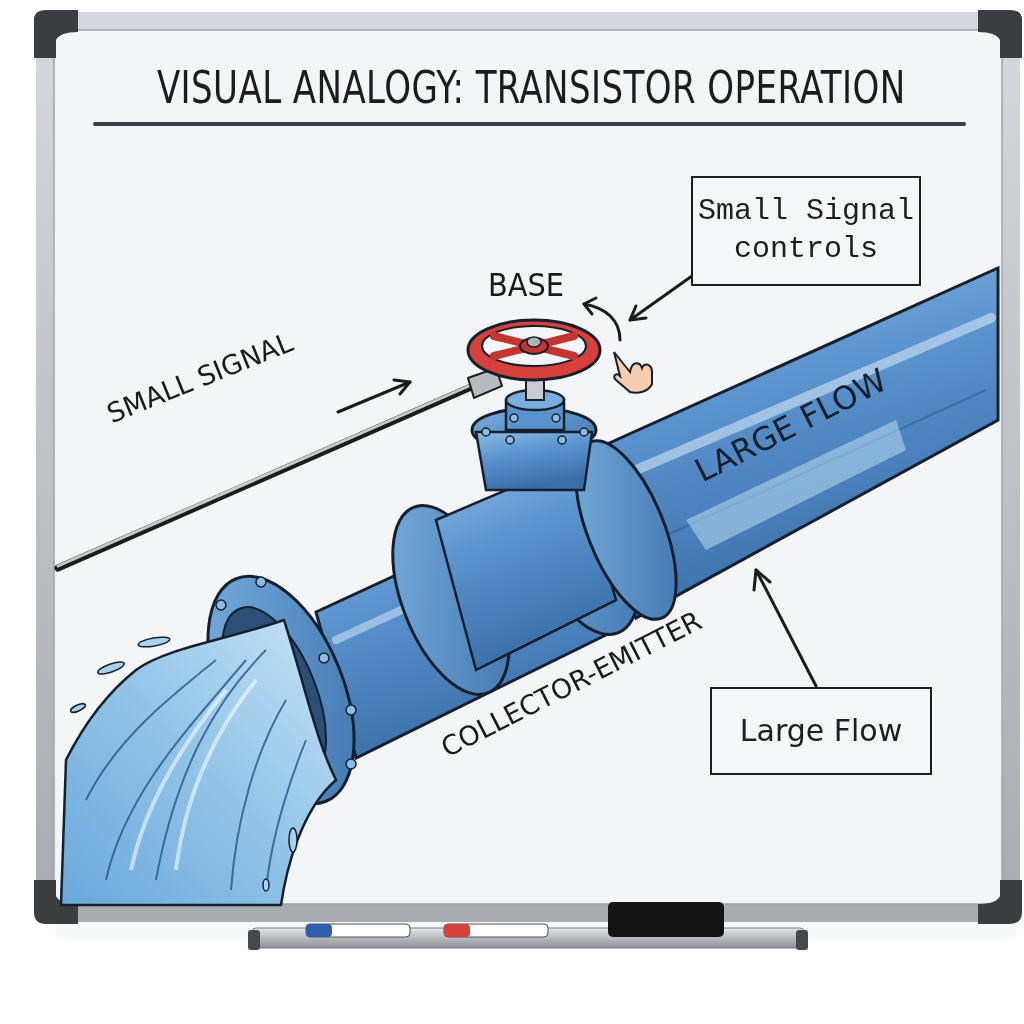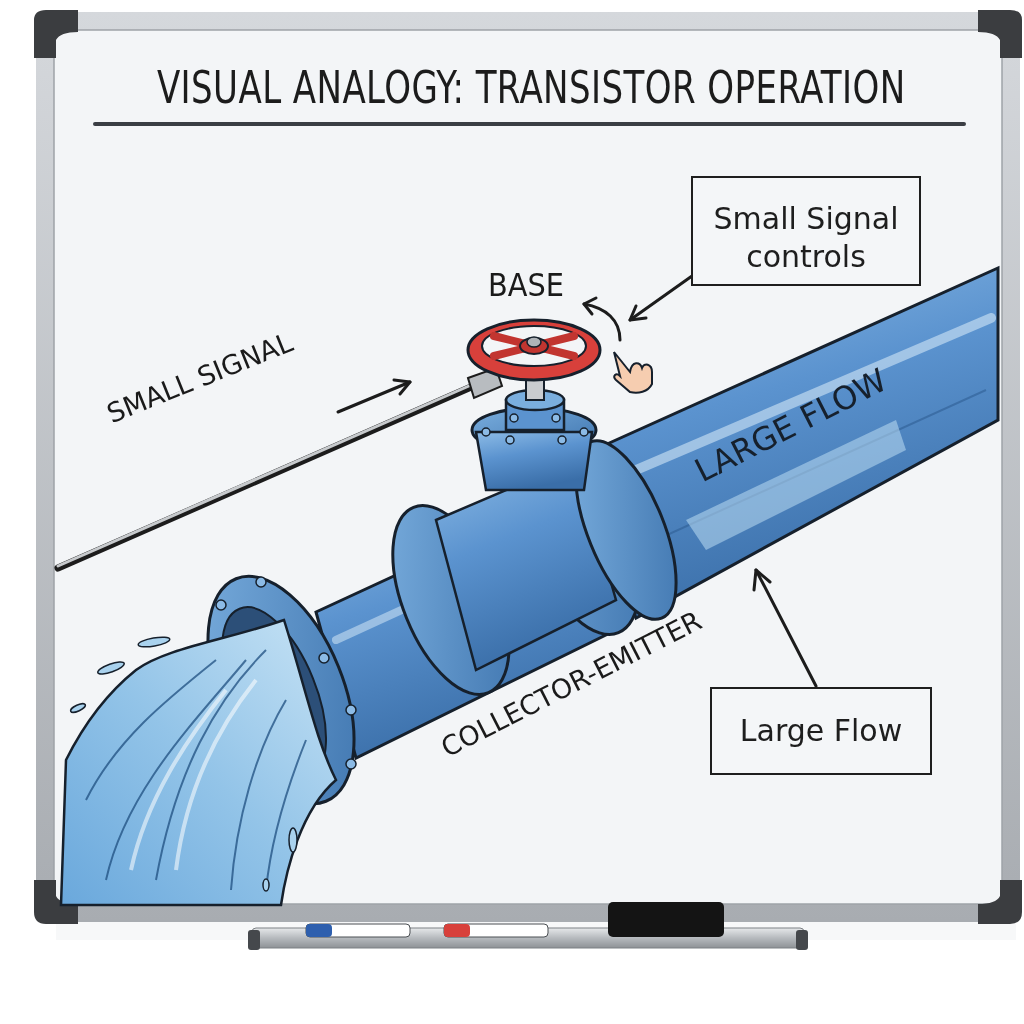--- a/index.html
+++ b/index.html
@@ -2,21 +2,21 @@
 <html><head>
 <meta charset="utf-8">
 <style>
   html, body { margin:0; padding:0; }
   body { width:1024px; height:1024px; background:#ffffff; position:relative; overflow:hidden; font-family:"DejaVu Sans", sans-serif; }
   .stage { position:absolute; left:16px; top:0; width:1024px; height:867px; }
   svg { position:absolute; left:0; top:0; }
   .title { position:absolute; left:80px; top:62px; width:870px; text-align:center; font-family:"DejaVu Sans Condensed","DejaVu Sans", sans-serif; font-stretch:condensed; font-size:44px; letter-spacing:0.5px; color:#1c1c1c; font-weight:normal; transform:scaleX(0.86); transform-origin:center; white-space:nowrap; }
   .title-rule { position:absolute; left:77px; top:122px; width:873px; height:4px; background:#3a3e44; border-radius:2px; }
   .box { position:absolute; border:2.5px solid #1e1e1e; background:#f4f6f8; color:#1e1e1e; text-align:center; font-family:"DejaVu Sans", sans-serif; }
-  .box-small-signal { left:675px; top:176px; width:230px; height:110px; font-size:30px; line-height:38px; padding-top:22px; box-sizing:border-box; }
+  .box-small-signal { left:675px; top:176px; width:230px; height:110px; font-size:30px; line-height:38px; padding-top:14px; box-sizing:border-box;font-family:Liberation Mono, monospace; }
   .box-large-flow { left:694px; top:687px; width:222px; height:88px; font-size:30px; line-height:88px; box-sizing:border-box; line-height:84px; }
   .lbl { position:absolute; font-family:"DejaVu Sans", sans-serif; color:#1a1a1a; white-space:nowrap; }
   .lbl-base { left:472px; top:266px; font-size:32px; transform:scaleX(0.9); transform-origin:left; }
   .lbl-small-signal { left:98px; top:398px; font-size:27px; transform:rotate(-22deg); transform-origin:left bottom; }
   .lbl-large-flow-pipe { left:690px; top:452px; font-size:32px; transform:rotate(-27deg); transform-origin:left bottom; color:#16202c; }
   .lbl-collector { left:434px; top:732px; font-size:27px; transform:rotate(-27deg); transform-origin:left bottom; }
 </style>
 </head>
 <body>
 

